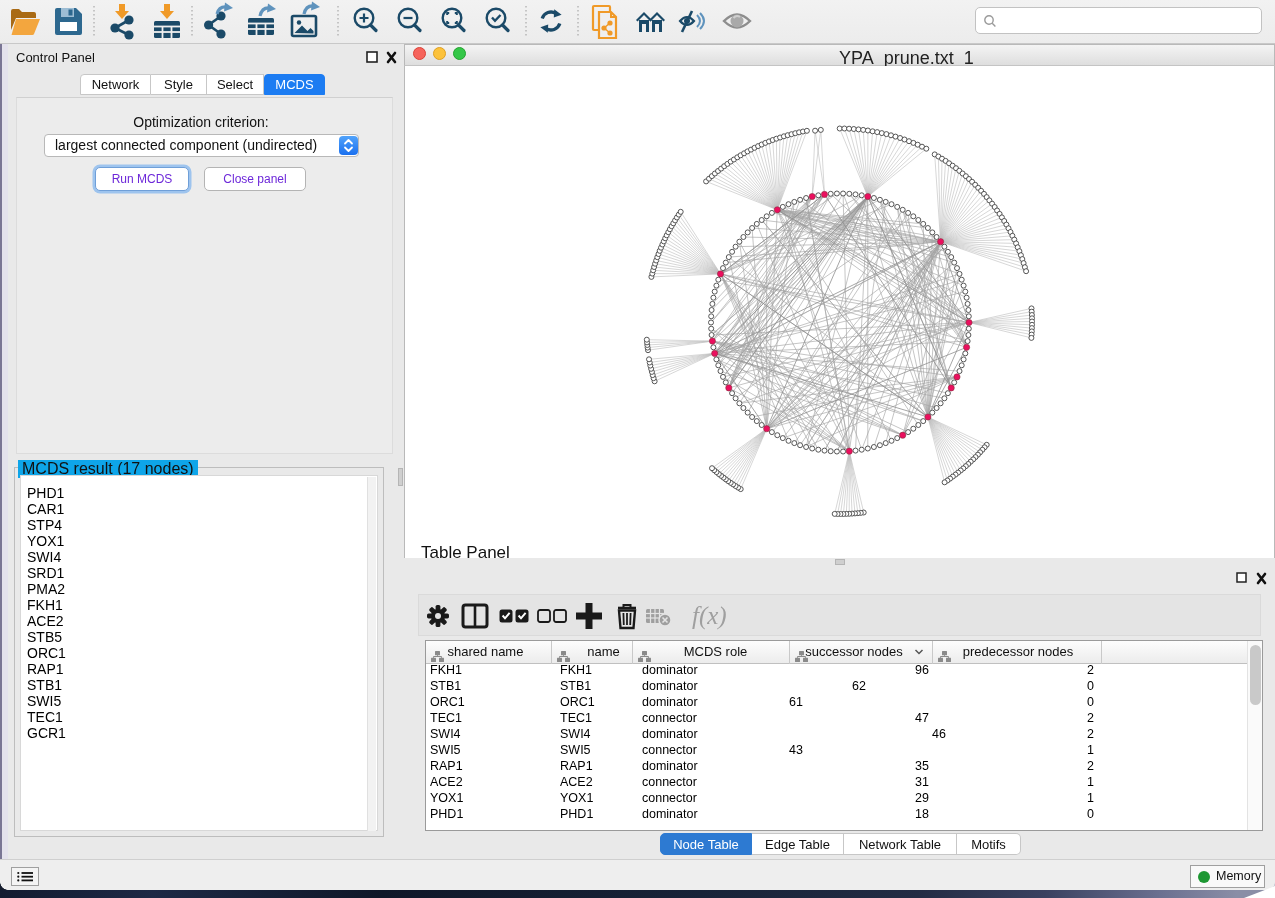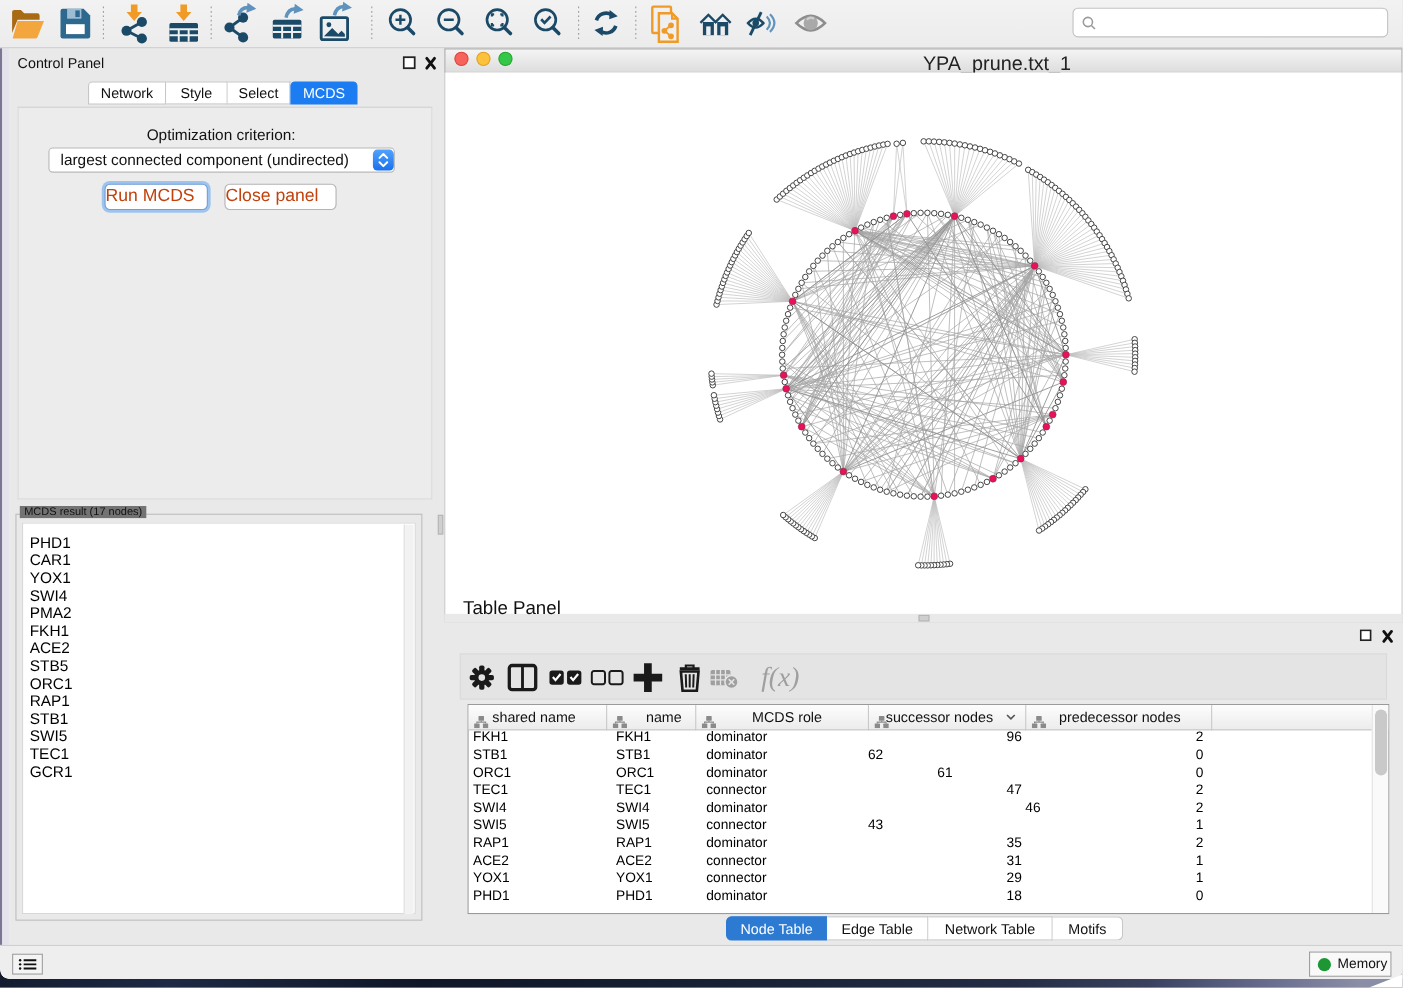--- a/index.html
+++ b/index.html
@@ -17,25 +17,25 @@
 #cphead{left:8px;top:44px;width:389px;height:26px}
 #cphead .t{position:absolute;left:8px;top:6px;font-size:13px;color:#111}
 #cpbody{left:16px;top:97px;width:377px;height:357px;background:#ececec;border:1px solid #dcdcdc;border-top:1px solid #d0d0d0}
 .tabrow{left:80px;top:74px;height:21px;display:flex;position:absolute}
 .tab{height:21px;line-height:20px;background:#fff;border:1px solid #c7c7c7;border-left:none;font-size:13px;color:#111;text-align:center}
 .tab.first{border-left:1px solid #c7c7c7;border-radius:4px 0 0 0}
 .tab.sel{background:#1c7cf2;color:#fff;border:1px solid #1c7cf2;border-radius:4px 4px 0 0;margin-left:0}
 #optlabel{left:16px;top:114px;width:370px;text-align:center;font-size:14px}
 #dropdown{left:44px;top:134px;width:315px;height:23px;background:#fff;border:1px solid #b8b8b8;border-radius:4px;line-height:21px;padding-left:10px;font-size:14px}
 #ddbtn{left:339px;top:136px;width:19px;height:19px;background:linear-gradient(#51a3fb,#1a70ef);border-radius:4px}
-.btn{position:absolute;height:24px;background:#fff;border:1px solid #b4b4b4;border-radius:5px;text-align:left;font-size:16px;line-height:22px;color:#c2410c}
+.btn{position:absolute;height:24px;background:#fff;border:1px solid #b4b4b4;border-radius:5px;text-align:center;font-size:12px;line-height:22px;color:#6d28d9}
 #runbtn{left:95px;top:167px;width:94px;box-shadow:0 0 0 2.5px #9ec4ee;border-color:#6f9fd8}
 #closebtn{left:204px;top:167px;width:102px}
 #mcdsgroup{left:14px;top:467px;width:370px;height:370px;border:1px solid #bdbdbd;background:#e9e9e9}
-#mcdstitle{left:18px;top:460px;padding:0 4px;background:#737373;font-size:10px}
+#mcdstitle{left:18px;top:460px;padding:0 4px;background:#0ea5e9;font-size:16px}
 #mcdslist{left:20px;top:475px;width:358px;height:356px;background:#fff;border:1px solid #d8d8d8}
 #mcdslist .sb{position:absolute;right:1px;top:1px;width:9px;height:354px;background:#f2f2f2;border-left:1px solid #e0e0e0}
 #mcdslist ul{list-style:none;padding:9px 0 0 6px;font-size:14px;line-height:16px;color:#000}
 
 #iframe{left:404px;top:44px;width:871px;height:522px;background:#fff;border:1px solid #b9b9b9}
 #ititle{left:404px;top:44px;width:871px;height:22px;background:linear-gradient(#f4f4f4,#dedede);border:1px solid #b9b9b9;border-bottom:1px solid #c4c4c4}
 #ititle .t{position:absolute;left:434px;top:3px;font-size:18px;color:#222}
 .tl{position:absolute;top:47px;width:13px;height:13px;border-radius:50%}
 #netcanvas{left:405px;top:66px;width:869px;height:492px;background:#fff;overflow:hidden}
 
@@ -229,22 +229,24 @@
       <path d="M6 11.5 L9.5 15 L13 11.5" fill="none" stroke="#fff" stroke-width="1.8" stroke-linecap="round" stroke-linejoin="round"></path>
     </svg></div>
 <div class="btn" id="runbtn">Run MCDS</div>
 <div class="btn" id="closebtn">Close panel</div>
 <div class="abs" id="mcdsgroup"></div>
 <div class="abs" id="mcdstitle">MCDS result (17 nodes)</div>
 <div class="abs" id="mcdslist">
     <ul>
 <li>PHD1</li>
       <li>CAR1</li>
+      <li>STP4</li>
       <li>YOX1</li>
       <li>SWI4</li>
+      <li>SRD1</li>
       <li>PMA2</li>
       <li>FKH1</li>
       <li>ACE2</li>
       <li>STB5</li>
       <li>ORC1</li>
       <li>RAP1</li>
       <li>STB1</li>
       <li>SWI5</li>
       <li>TEC1</li>
       <li>GCR1</li>
@@ -693,28 +695,28 @@
       <div style="left:4px">FKH1</div>
       <div style="left:134px">FKH1</div>
       <div style="left:216px">dominator</div>
       <div style="left:363px;width:140px;text-align:right">96</div>
       <div style="left:508px;width:160px;text-align:right">2</div>
     </div>
     <div class="trow" style="top:37px">
       <div style="left:4px">STB1</div>
       <div style="left:134px">STB1</div>
       <div style="left:216px">dominator</div>
-      <div style="left:363px;width:140px;text-align:left">62</div>
+      <div style="left:363px;width:140px;text-align:center">62</div>
       <div style="left:508px;width:160px;text-align:right">0</div>
     </div>
     <div class="trow" style="top:53px">
       <div style="left:4px">ORC1</div>
       <div style="left:134px">ORC1</div>
       <div style="left:216px">dominator</div>
-      <div style="left:363px;width:140px;text-align:center">61</div>
+      <div style="left:363px;width:140px;text-align:left">61</div>
       <div style="left:508px;width:160px;text-align:right">0</div>
     </div>
     <div class="trow" style="top:69px">
       <div style="left:4px">TEC1</div>
       <div style="left:134px">TEC1</div>
       <div style="left:216px">connector</div>
       <div style="left:363px;width:140px;text-align:right">47</div>
       <div style="left:508px;width:160px;text-align:right">2</div>
     </div>
     <div class="trow" style="top:85px">

